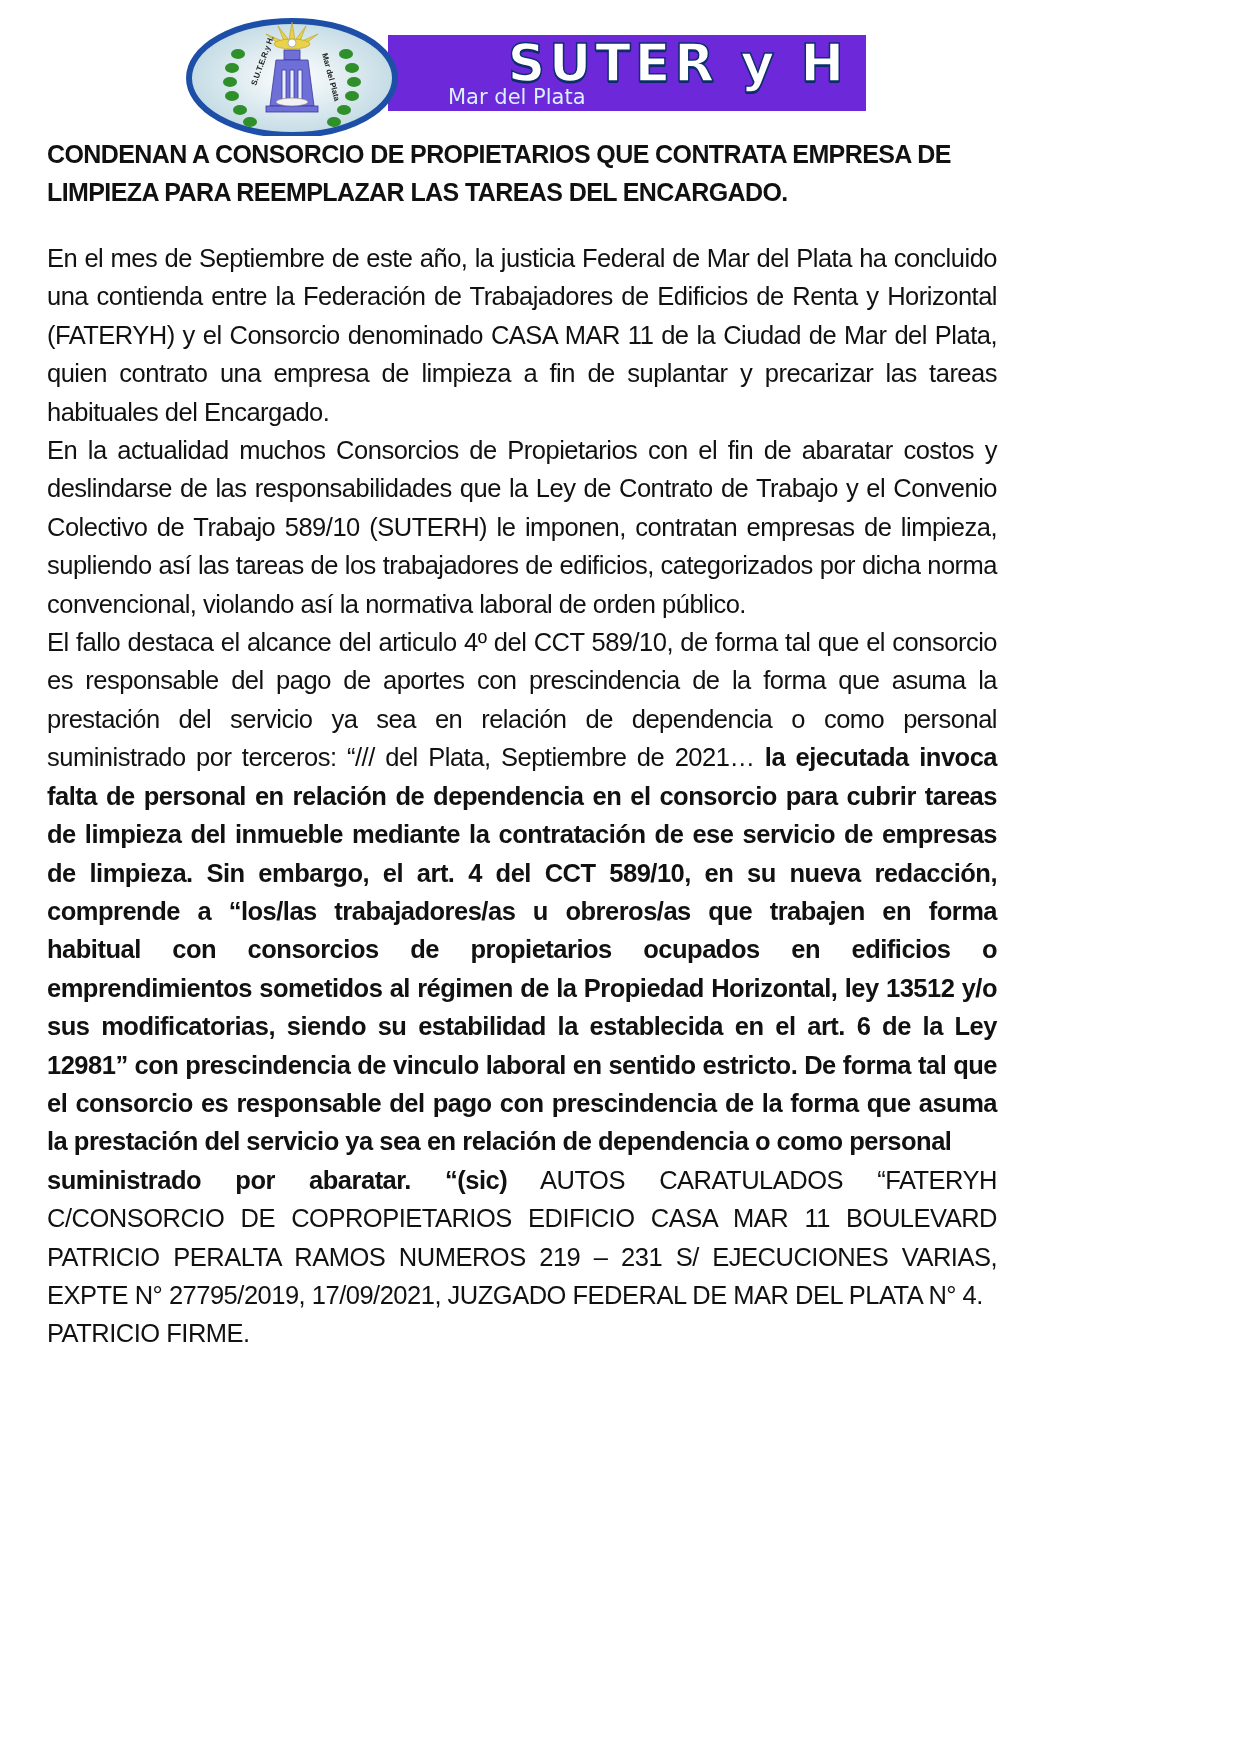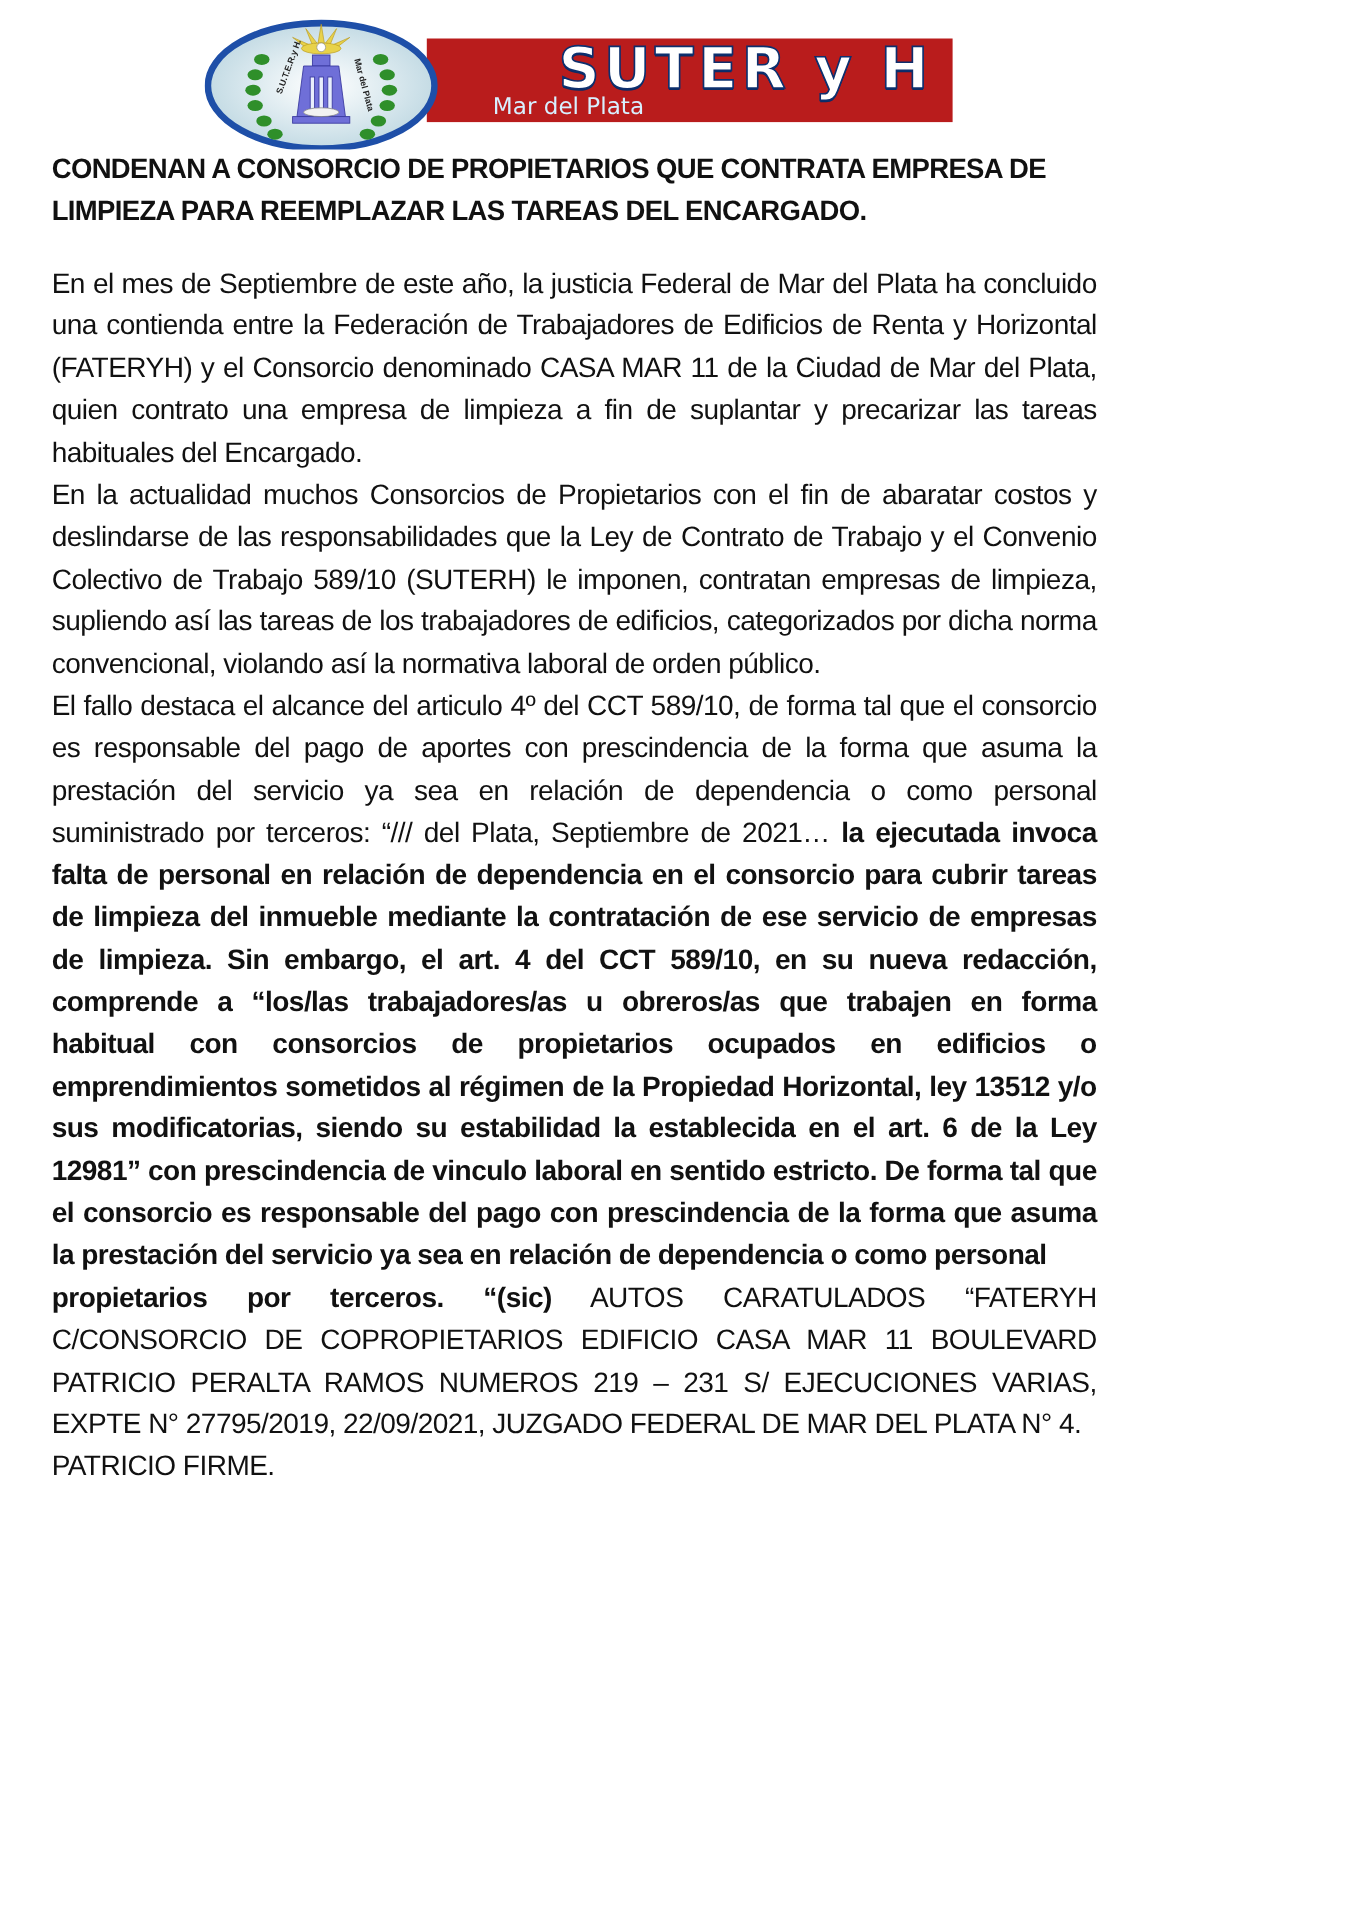--- a/index.html
+++ b/index.html
@@ -1,20 +1,20 @@
 <!DOCTYPE html>
 <html><head>
 <meta charset="utf-8">
 <style>
   html, body { margin:0; padding:0; background:#ffffff; }
   body { width:1240px; height:1754px; position:relative; overflow:hidden;
          font-family:"Liberation Sans", sans-serif; color:#111; }
   .banner { position:absolute; left:0; top:0; width:1240px; height:140px; }
   .bar { position:absolute; left:388px; top:35px; width:478px; height:76px;
-         background:#b91c1c; }
+         background:#6d28d9; }
   .bar-title { position:absolute; left:8px; top:0px; width:462px; height:56px;
          color:#fff; font-family:"DejaVu Sans", sans-serif; font-weight:bold;
          font-size:52px; line-height:56px; text-align:right; letter-spacing:4px;
          -webkit-text-stroke:1.5px #0d2f6e; padding-right:10px; box-sizing:border-box;
          text-shadow:0 2px 0 #0b2c66; }
   .bar-sub { position:absolute; left:60px; top:50px; color:#d8f0ff;
          font-family:"DejaVu Sans", sans-serif; font-size:21px; line-height:24px; }
   .logo { position:absolute; left:186px; top:14px; width:212px; height:122px; }
   .doc { position:absolute; left:47px; top:135px; width:950px; }
   .headline { margin:0; font-weight:bold; font-size:25.5px; line-height:38px;
@@ -87,17 +87,17 @@
 
   <p class="para p1">En el mes de Septiembre de este año, la justicia Federal de Mar del Plata ha concluido una contienda entre la Federación de Trabajadores de Edificios de Renta y Horizontal (FATERYH) y el Consorcio denominado CASA MAR 11 de la Ciudad de Mar del Plata, quien contrato una empresa de limpieza a fin de suplantar y precarizar las tareas habituales del Encargado.</p>
 
   <p class="para">En la actualidad muchos Consorcios de Propietarios con el fin de abaratar costos y deslindarse de las responsabilidades que la Ley de Contrato de Trabajo y el Convenio Colectivo de Trabajo 589/10 (SUTERH) le imponen, contratan empresas de limpieza, supliendo así las tareas de los trabajadores de edificios, categorizados por dicha norma convencional, violando así la normativa laboral de orden público.</p>
 
   <p class="para">
     <span>El fallo destaca el alcance del articulo 4º del CCT 589/10, de forma tal que el consorcio es responsable del pago de aportes con prescindencia de la forma que asuma la prestación del servicio ya sea en relación de dependencia o como personal suministrado por terceros: “/// del Plata, Septiembre de 2021…</span><span class="b"> la ejecutada invoca falta de personal en relación de dependencia en el consorcio para cubrir tareas de limpieza del inmueble mediante la contratación de ese servicio de empresas de limpieza. Sin embargo, el art. 4 del CCT 589/10, en su nueva redacción, comprende a “los/las trabajadores/as u obreros/as que trabajen en forma habitual con consorcios de propietarios ocupados en edificios o emprendimientos sometidos al régimen de la Propiedad Horizontal, ley 13512 y/o sus modificatorias, siendo su estabilidad la establecida en el art. 6 de la Ley 12981” con prescindencia de vinculo laboral en sentido estricto. De forma tal que el consorcio es responsable del pago con prescindencia de la forma que asuma la prestación del servicio ya sea en relación de dependencia o como personal</span>
   </p>
 
   <p class="para">
-    <span class="b">propietarios por terceros. “(sic)</span><span> AUTOS CARATULADOS “FATERYH C/CONSORCIO DE COPROPIETARIOS EDIFICIO CASA MAR 11 BOULEVARD PATRICIO PERALTA RAMOS NUMEROS 219 – 231 S/ EJECUCIONES VARIAS, EXPTE N° 27795/2019, 22/09/2021, JUZGADO FEDERAL DE MAR DEL PLATA N° 4.</span>
+    <span class="b">suministrado por abaratar. “(sic)</span><span> AUTOS CARATULADOS “FATERYH C/CONSORCIO DE COPROPIETARIOS EDIFICIO CASA MAR 11 BOULEVARD PATRICIO PERALTA RAMOS NUMEROS 219 – 231 S/ EJECUCIONES VARIAS, EXPTE N° 27795/2019, 17/09/2021, JUZGADO FEDERAL DE MAR DEL PLATA N° 4.</span>
   </p>
 
   <p class="para lastline">PATRICIO FIRME.</p>
 </div>
 
 </body></html>

